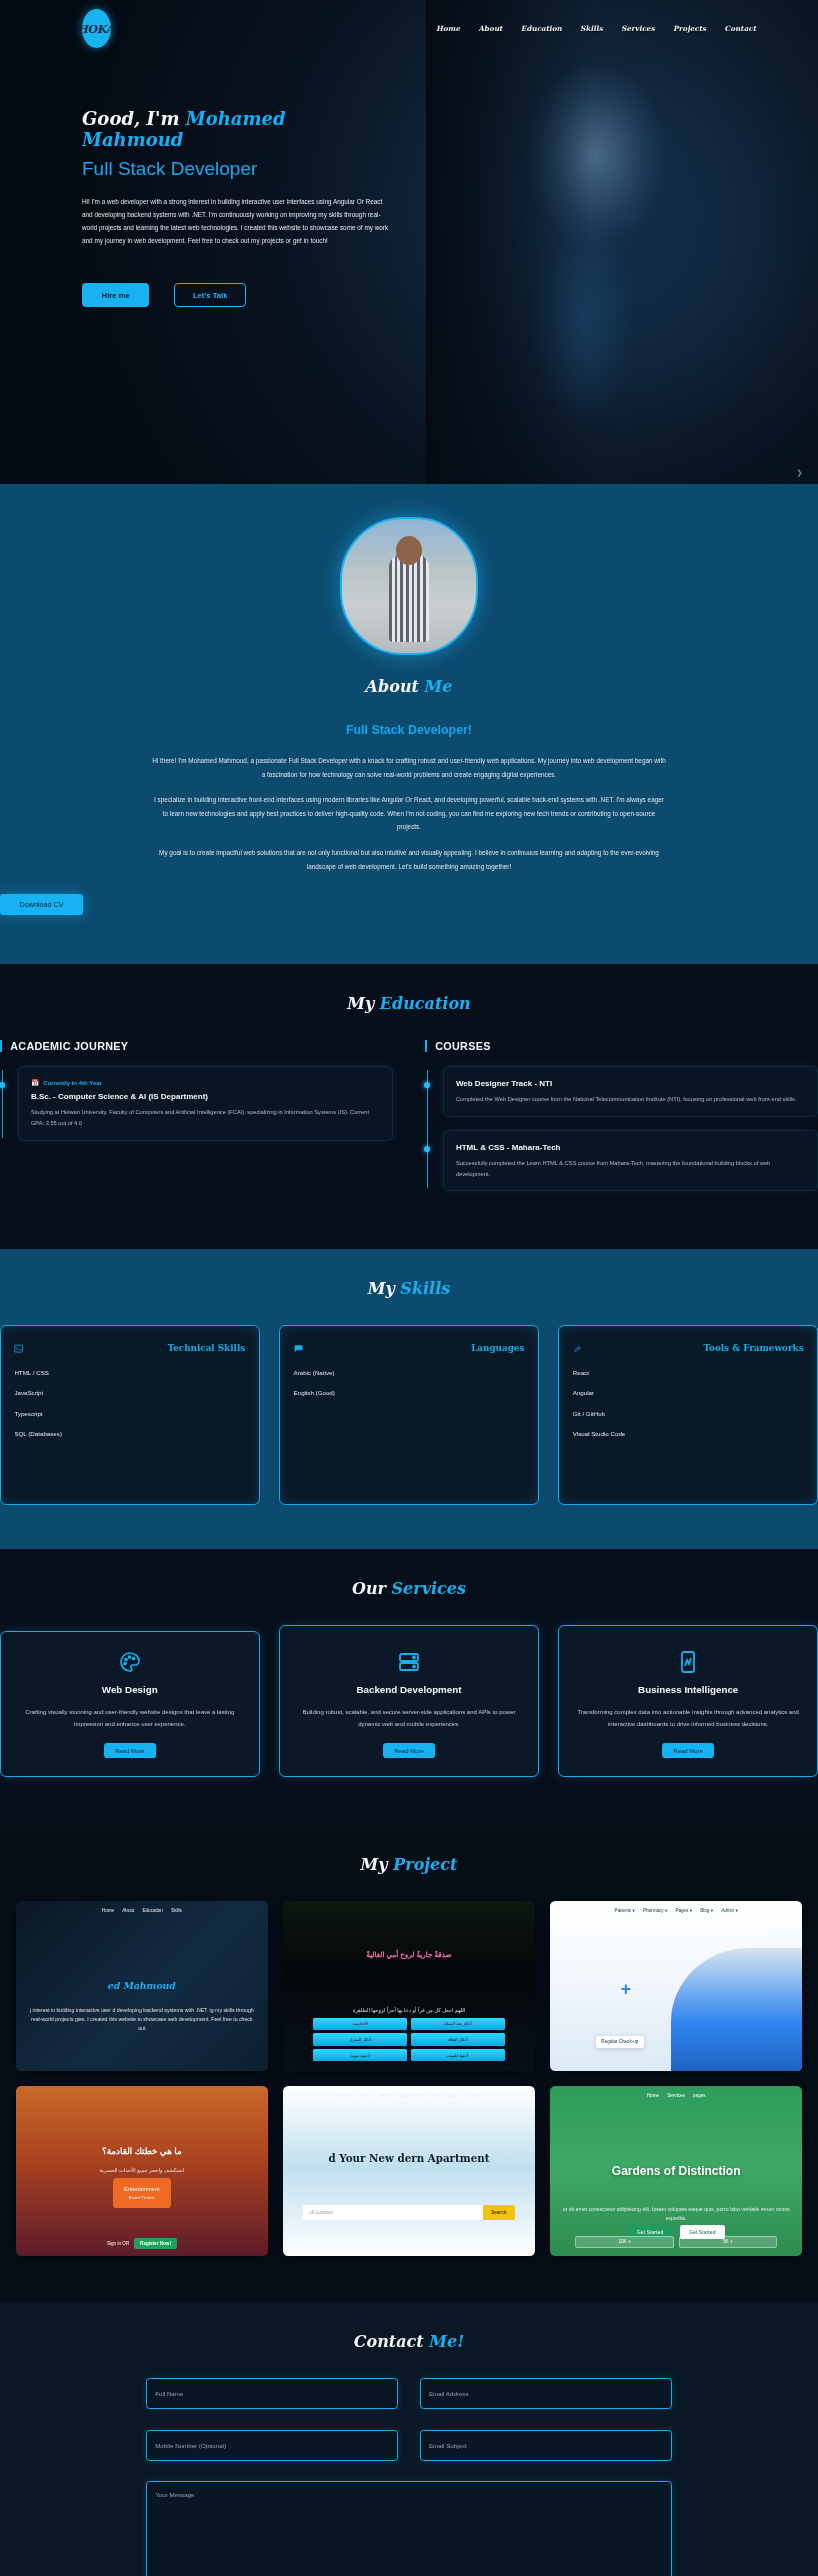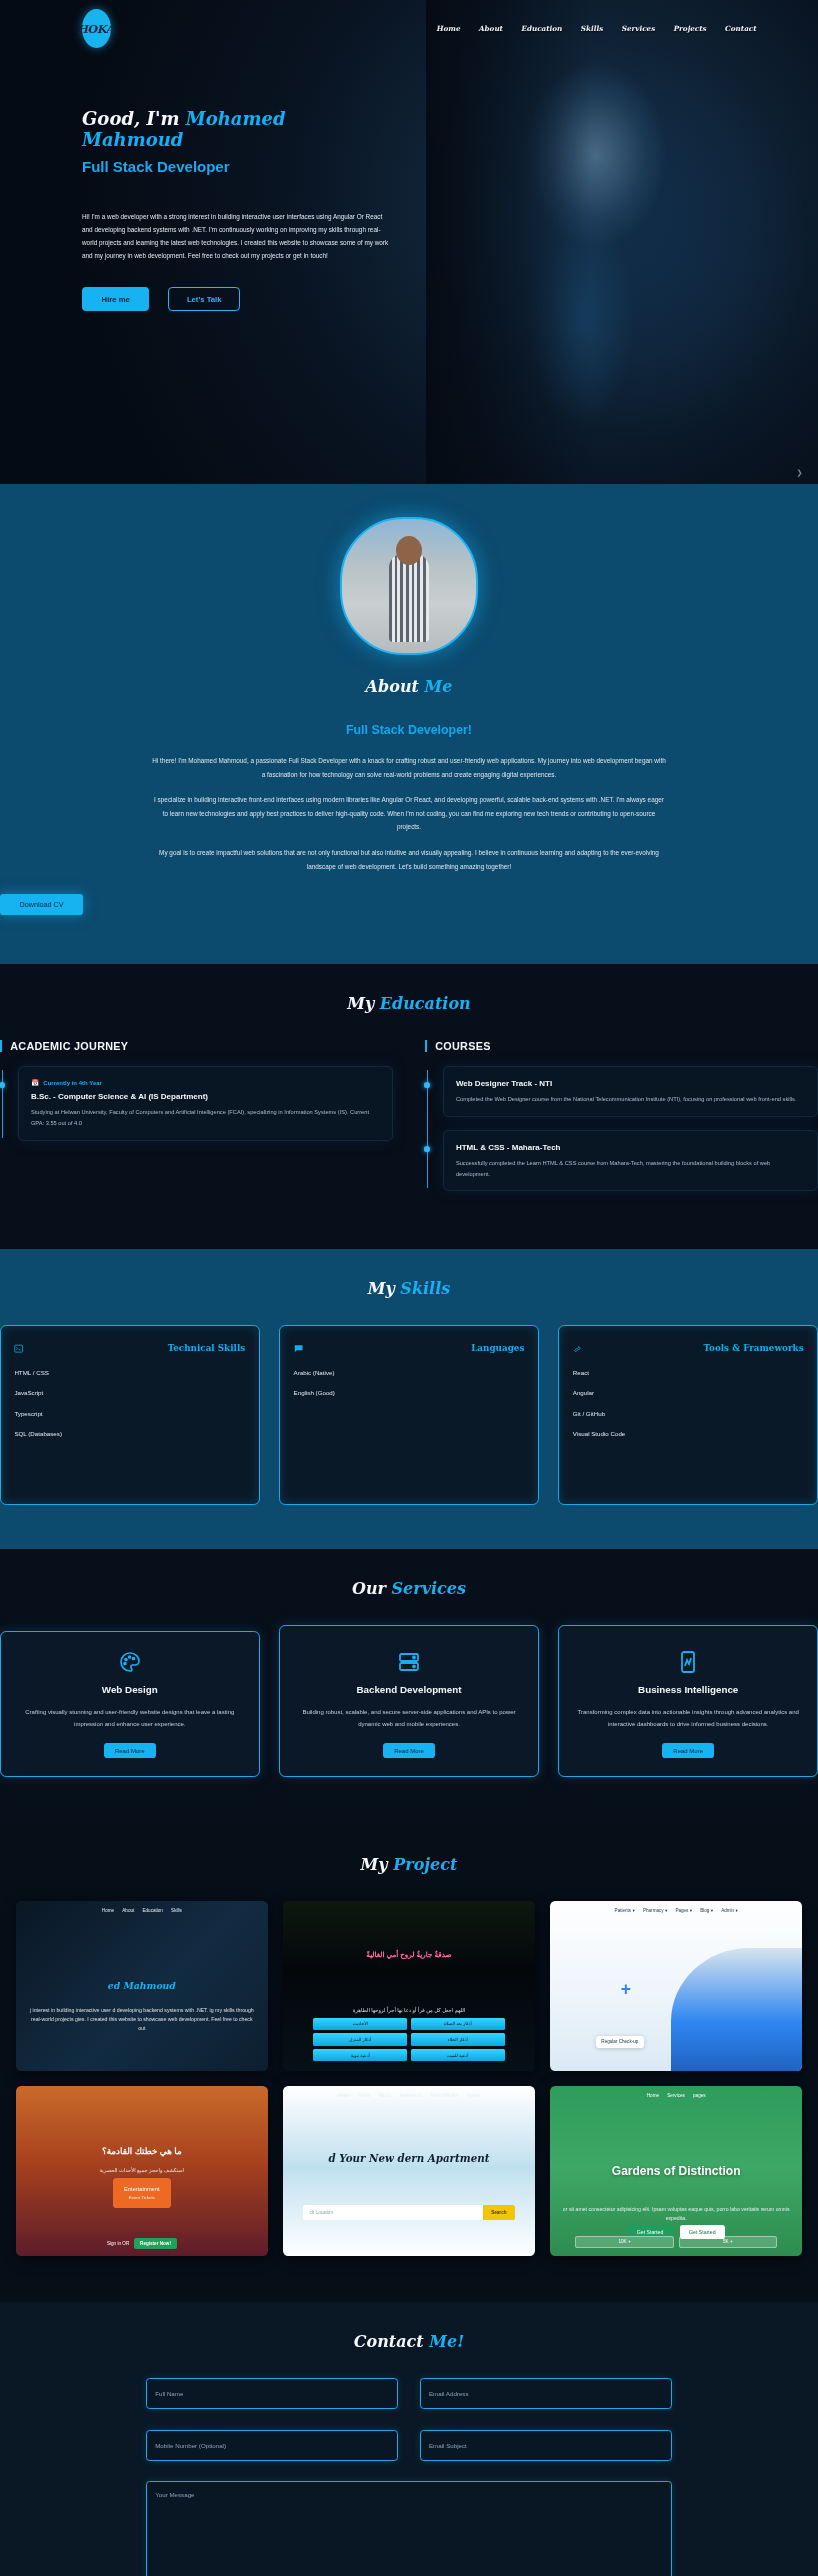--- a/index.html
+++ b/index.html
@@ -48,25 +48,25 @@
   .nav-links a {
     font-family:"DejaVu Serif", serif; font-style: italic; font-weight:700;
     font-size: 7.2px; color:#f2f7fb; text-decoration:none;
     text-shadow: 0 0.5px 1.5px rgba(0,0,0,.9);
   }
   .hero-inner { position: relative; z-index: 4; padding: 61px 0 0 82px; max-width: 392px; }
   .hero-title { font-size: 18px; line-height: 1.15; margin-bottom: 7.2px; }
   .hero-title .white { color:#f4f8fb; }
   .hero-title .accent { color:#12b0f5; }
   .hero-sub {
-    font-size: 15px; font-weight: 700; color:#1aa9ee; margin-bottom: 35px;
+    font-size: 19px; font-weight: 400; color:#1aa9ee; margin-bottom: 15px;
     font-family:"Liberation Sans", sans-serif;
   }
   .hero-desc { font-size: 6.4px; line-height: 2.05; color:#e4ebf2; max-width: 309px; }
-  .hero-btns { display:flex; gap: 19px; margin-top: 25px; }
+  .hero-btns { display:flex; gap: 25px; margin-top: 36px; }
   .btn-primary {
     background:#16b2f2; color:#062334; border:none; border-radius:4.1px;
     padding: 6.7px 19.6px; font-size:7.7px; font-weight:700; cursor:pointer;
     font-family:"Liberation Sans", sans-serif;
   }
   .btn-outline {
     background:transparent; color:#2ab6f5; border:0.8px solid #2ab6f5; border-radius:4.1px;
     padding: 6.2px 17.5px; font-size:7.7px; font-weight:700; cursor:pointer;
     font-family:"Liberation Sans", sans-serif;
   }
@@ -182,21 +182,21 @@
   .p4 { background: linear-gradient(180deg,#c96a2a 0%,#a8411f 45%,#5d1c2a 100%); }
   .p5 { background: linear-gradient(180deg,#ffffff 0%,#bfe0ef 48%,#ffffff 100%); }
   .p6 { background: linear-gradient(180deg,#2f9c5b 0%,#3ea866 48%,#2d8c4f 100%); }
   .proj-cap {
     position:absolute; left:0; right:0; top:50%; transform:translateY(-50%);
     text-align:center; font-weight:700; padding: 0 7.2px; line-height:1.2;
   }
   .p1 .proj-cap { color:#1fb1f3; font-size:9.3px; font-family:"DejaVu Serif", serif; font-style:italic; }
   .p2 .proj-cap { color:#ff6fa5; font-size:7.2px; top:32%; }
   .p4 .proj-cap { color:#fff; font-size:8.8px; top:38%; }
-  .p5 .proj-cap { color:#10202e; font-size:10.3px; font-family:"DejaVu Serif", serif; top:42%;font-style:italic; }
+  .p5 .proj-cap { color:#10202e; font-size:10.3px; font-family:"DejaVu Serif", serif; top:42%; }
   .p6 .proj-cap { color:#fff; font-size:12px; text-shadow:0 1px 3.6px rgba(0,0,0,.4); }
   .proj-sub { position:absolute; left:0; right:0; top:62%; text-align:center; font-size:5.2px; color:rgba(255,255,255,.85); padding:0 12.4px; line-height:1.7;}
   .proj-tiles { position:absolute; left:12%; right:12%; bottom:9.3px; display:grid; grid-template-columns:repeat(2,1fr); gap:3.6px; }
   .proj-tiles span { background: linear-gradient(180deg,#2fd9ff,#0fa6e0); color:#04222f; font-size:4.4px; text-align:center; padding:3.6px 1px; border-radius:1.5px;}
   .proj-nav { position:absolute; top:7.2px; left:0; right:0; display:flex; justify-content:center; gap:8.2px; font-size:4.6px; }
   .p3 .proj-nav span { color:#27435c; }
   .p6 .proj-nav span { color:#ffffff; }
   .proj-btns { position:absolute; left:0; right:0; bottom:17.5px; display:flex; justify-content:center; gap:7.2px; }
   .proj-btns button { border:none; border-radius:2.6px; padding:4.1px 9.3px; font-size:5.2px; cursor:pointer; font-family:"Liberation Sans", sans-serif;}
   .gb-fill { background:#1f9c5e; color:#fff; }

